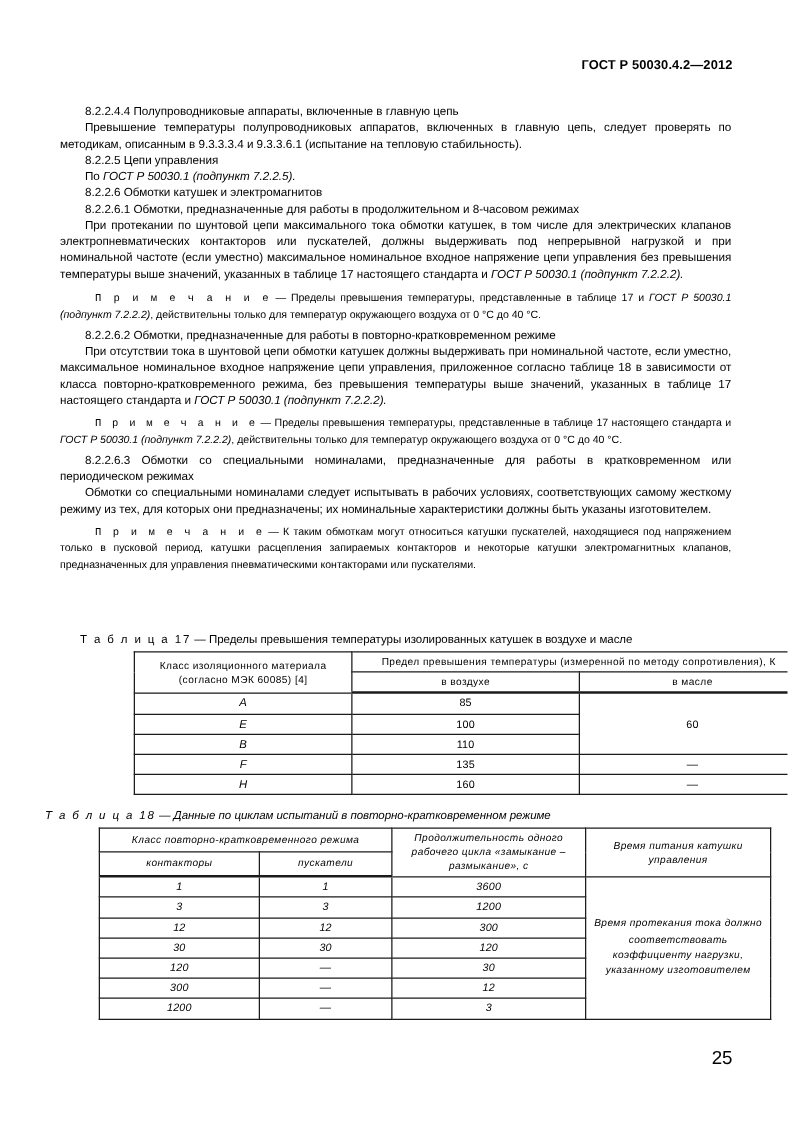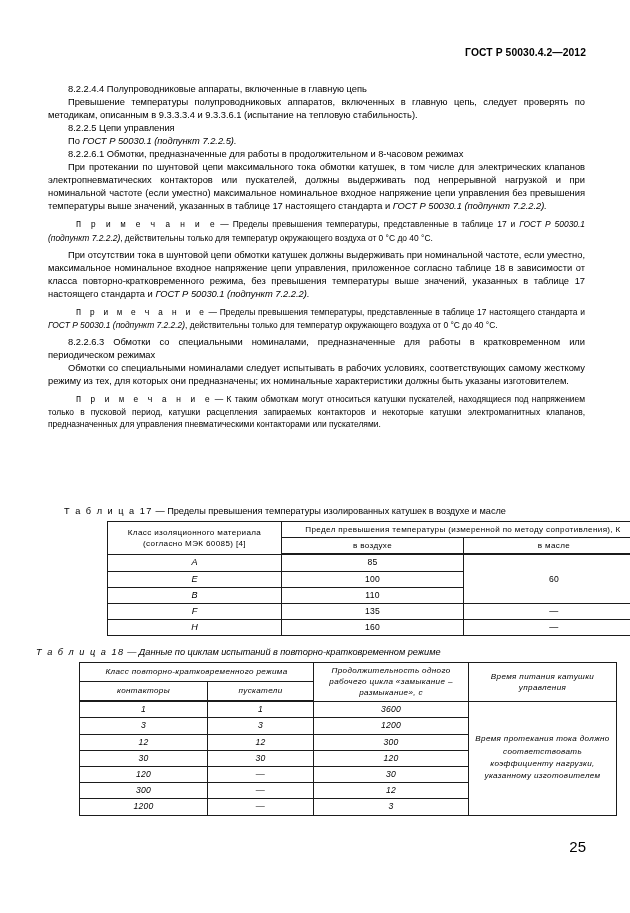--- a/index.html
+++ b/index.html
@@ -144,29 +144,31 @@
 <div class="page">
 
   <div class="doc-header">ГОСТ Р 50030.4.2—2012</div>
 
   <div class="body-block">
 
     <p class="para indent">8.2.2.4.4 Полупроводниковые аппараты, включенные в главную цепь</p>
     <p class="para indent">Превышение температуры полупроводниковых аппаратов, включенных в главную цепь, следует проверять по методикам,  описанным в 9.3.3.3.4 и 9.3.3.6.1 (испытание на тепловую стабильность).</p>
     <p class="para indent">8.2.2.5 Цепи управления</p>
     <p class="para indent"><span>По </span><i>ГОСТ Р 50030.1 (подпункт 7.2.2.5).</i></p>
+    <p class="para indent">8.2.2.6 Обмотки катушек и электромагнитов</p>
     <p class="para indent">8.2.2.6.1 Обмотки, предназначенные для работы в продолжительном и 8-часовом режимах</p>
     <p class="para indent"><span>При протекании по шунтовой цепи максимального тока  обмотки катушек, в том числе для электрических клапанов электропневматических контакторов или пускателей, должны выдерживать под непрерывной нагрузкой и при номинальной частоте (если уместно) максимальное номинальное входное напряжение цепи управления без превышения температуры выше значений, указанных в таблице 17 настоящего стандарта и </span><i>ГОСТ Р 50030.1 (подпункт 7.2.2.2).</i></p>
 
     <div class="gap-sm"></div>
 
     <p class="note"><span class="note-lead">П р и м е ч а н и е</span><span> — Пределы превышения температуры, представленные в таблице 17 и </span><i>ГОСТ Р 50030.1 (подпункт 7.2.2.2)</i><span>, действительны только для температур окружающего воздуха от 0 °С до 40 °С.</span></p>
 
     <div class="gap-sm"></div>
 
+    <p class="para indent">8.2.2.6.2 Обмотки, предназначенные для работы в повторно-кратковременном режиме</p>
     <p class="para indent"><span>При отсутствии тока в шунтовой цепи  обмотки катушек должны выдерживать при номинальной частоте, если уместно, максимальное номинальное входное напряжение цепи управления, приложенное согласно таблице 18 в зависимости от класса повторно-кратковременного режима, без превышения температуры выше значений, указанных в таблице 17 настоящего стандарта и </span><i>ГОСТ Р 50030.1 (подпункт 7.2.2.2).</i></p>
 
     <div class="gap-sm"></div>
 
     <p class="note"><span class="note-lead">П р и м е ч а н и е</span><span> — Пределы  превышения температуры, представленные в таблице 17 настоящего стандарта  и  </span><i>ГОСТ Р 50030.1 (подпункт 7.2.2.2)</i><span>, действительны только для температур окружающего воздуха от 0 °С до 40 °С.</span></p>
 
     <div class="gap-sm"></div>
 
     <p class="para indent">8.2.2.6.3  Обмотки со специальными номиналами, предназначенные для работы в кратковременном или периодическом режимах</p>
     <p class="para indent">Обмотки со специальными номиналами следует испытывать в рабочих условиях, соответствующих самому жесткому режиму из тех, для которых они предназначены; их номинальные характеристики должны быть указаны изготовителем.</p>

